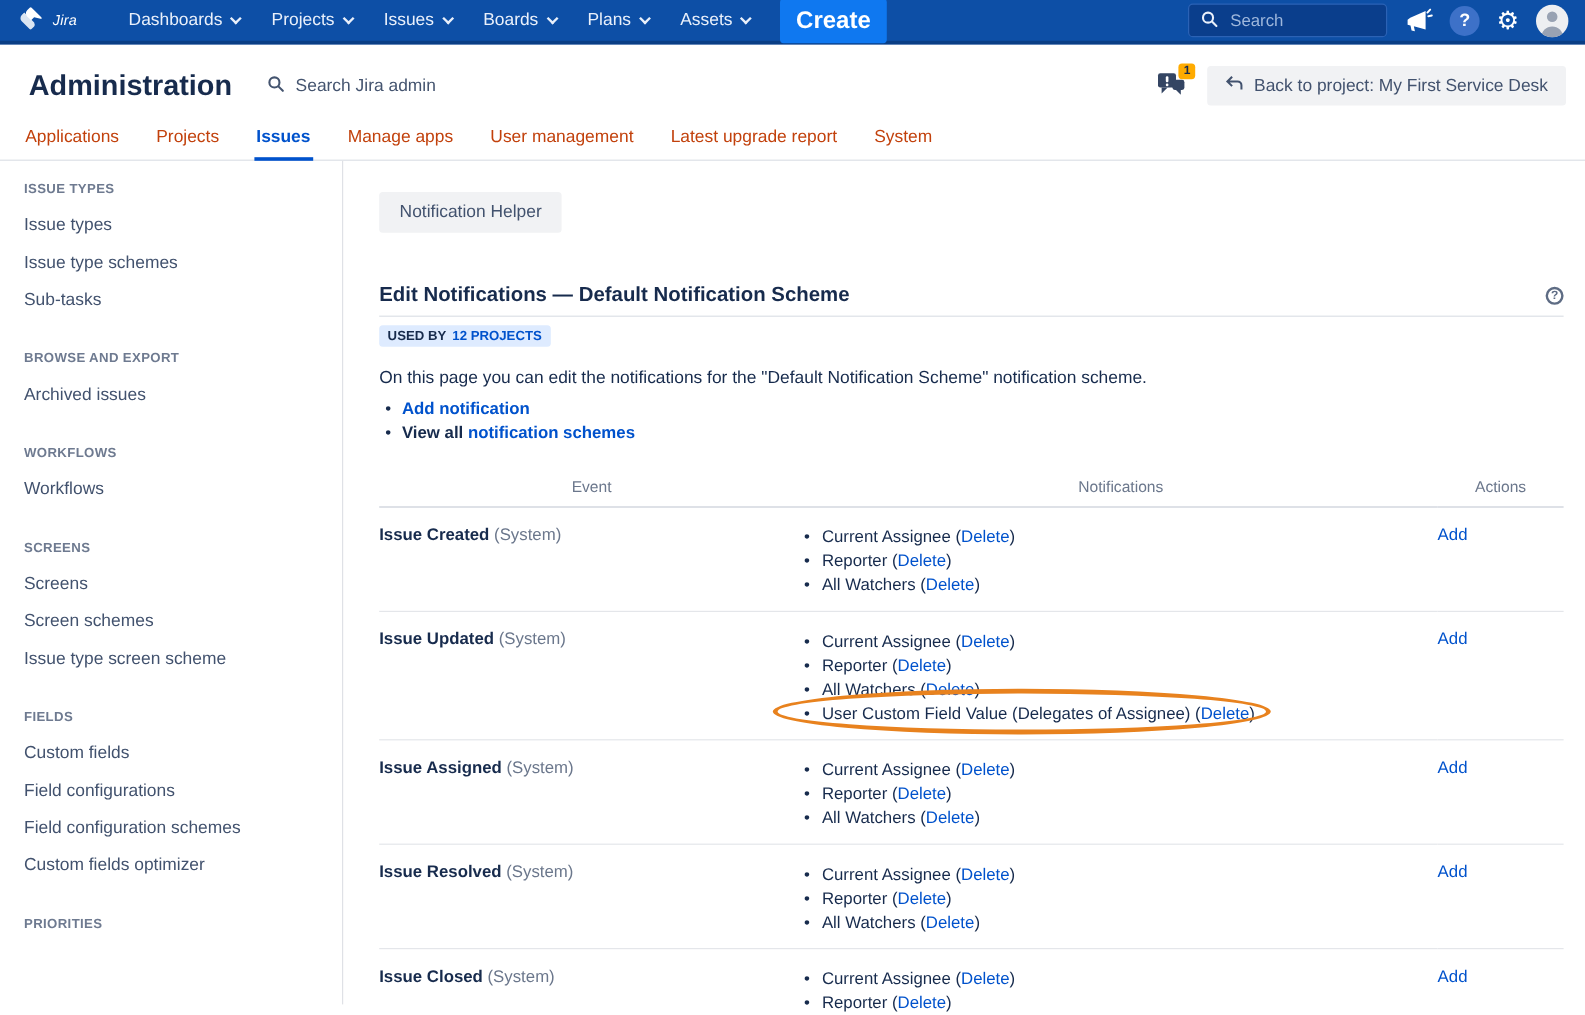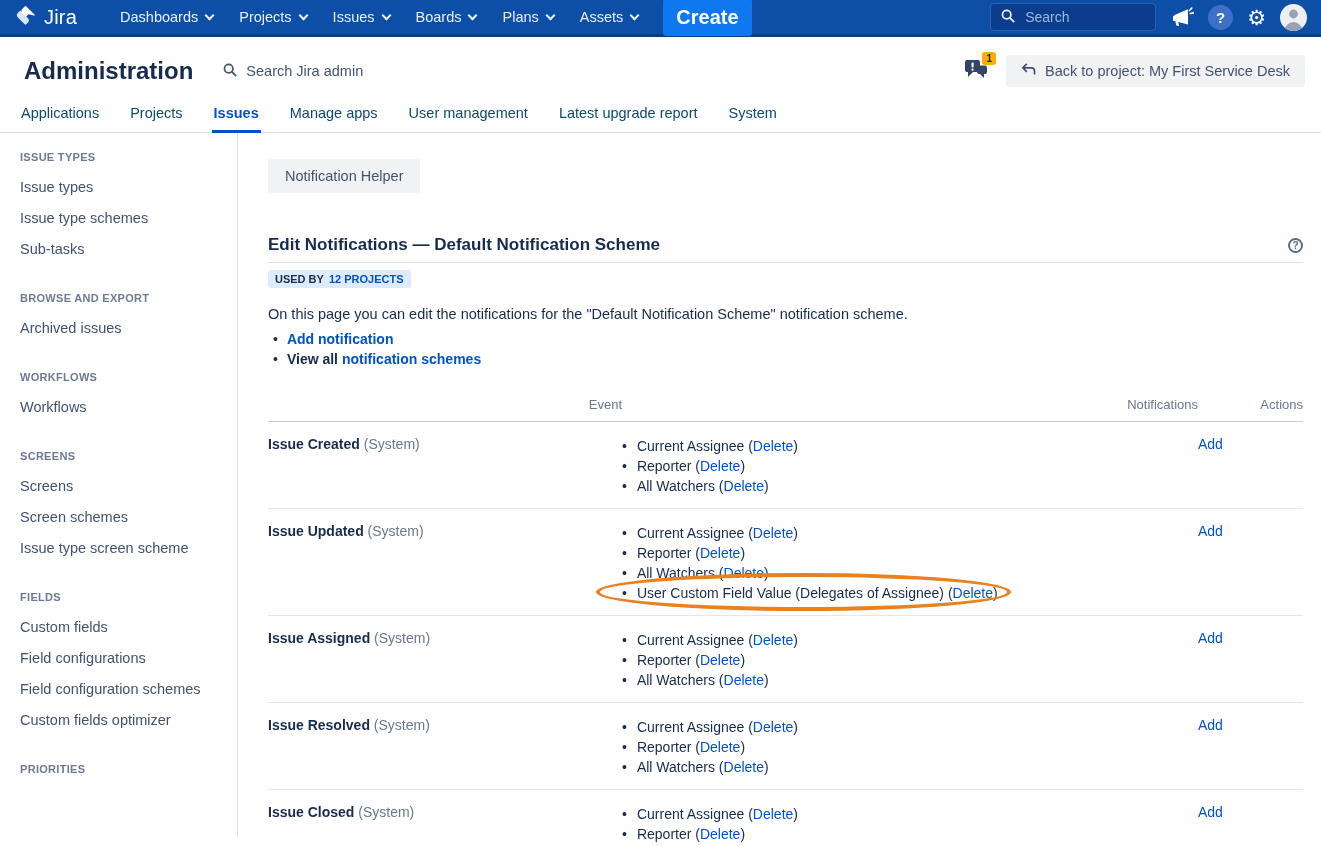--- a/index.html
+++ b/index.html
@@ -8,21 +8,21 @@
     width:1321px; height:846px; overflow:hidden;
     background:#fff; font-family:"Liberation Sans", sans-serif;
     color:#172B4D; font-size:14px;
   }
   
   .topbar {
     height:37px; background:#0D4FA6; border-bottom:3px solid #0A3E85;
     display:flex; align-items:center; padding:0 14px; gap:4px;
   }
   .logo { display:flex; align-items:center; gap:7px; margin-right:26px; cursor:pointer; }
-  .logo-text { color:#fff; font-size:20px; font-weight:500; letter-spacing:.2px; }
+  .logo-text { color:#fff; font-size:12px; font-weight:500; letter-spacing:.2px;font-style:italic; }
   .topnav { display:flex; align-items:center; }
   .nav-item {
     color:#E9F0FB; font-size:14.5px; padding:8px 13px; display:flex; align-items:center;
     gap:8px; cursor:pointer; white-space:nowrap;
   }
   .chev {
     width:7px; height:7px; border-right:2px solid #E9F0FB; border-bottom:2px solid #E9F0FB;
     transform:rotate(45deg); margin-top:-4px; display:inline-block;
   }
   .create-btn {
@@ -67,27 +67,27 @@
     font-size:10px; font-weight:bold; border-radius:3px; padding:1px 4px; line-height:11px;
   }
   .back-btn {
     background:#F1F2F4; border:none; border-radius:3px; color:#42526E; font-size:14.5px;
     padding:8px 15px; display:flex; align-items:center; gap:9px; cursor:pointer;
     font-family:"Liberation Sans", sans-serif;
   }
   
   .tabs { display:flex; gap:27px; padding:0 0 0 19px; border-bottom:1px solid #DCE0E6; }
   .tab {
-    font-size:14.5px; color:#0c4a6e; padding:4px 2px 9px; cursor:pointer;
+    font-size:14.5px; color:#c2410c; padding:4px 2px 9px; cursor:pointer;
     border-bottom:3px solid transparent; margin-bottom:-1px; white-space:nowrap;
   }
   .tab.active { color:#0052CC; border-bottom-color:#0052CC; font-weight:600; }
   
   .layout { display:flex; height:703px; }
-  .sidebar { width:238px; border-right:1px solid #DFE1E6; padding:18px 0 0 20px; flex:none; }
+  .sidebar { width:286px; border-right:1px solid #DFE1E6; padding:18px 0 0 20px; flex:none; }
   .side-heading {
     font-size:11px; font-weight:bold; color:#6E7A90; letter-spacing:.3px;
     margin:27px 0 9px; text-transform:uppercase;
   }
   .side-section:first-child .side-heading { margin-top:0; }
   .side-item { font-size:14.5px; color:#42526E; padding:7px 0 8px; cursor:pointer; }
   .main { flex:1; padding:26px 18px 0 30px; }
   .helper-btn {
     background:#F1F2F4; border:none; border-radius:3px; color:#42526E; font-size:14.5px;
     padding:9px 17px; cursor:pointer; font-family:"Liberation Sans", sans-serif;
@@ -109,21 +109,21 @@
   .used-by-label { color:#172B4D; }
   .used-by-value { color:#0052CC; cursor:pointer; }
   .intro { margin:18px 0 7px; font-size:14.5px; color:#172B4D; }
   .quick-links { margin:0; padding:0; list-style:none; }
   .quick-links li { padding:2px 0; font-weight:bold; }
   .quick-links li::before { content:"•"; color:#172B4D; margin:0 9px 0 5px; font-weight:normal; }
   a.blue-link { color:#0052CC; text-decoration:none; cursor:pointer; }
   
   table.notif-table { width:100%; border-collapse:collapse; margin-top:22px; }
   .notif-table th {
-    text-align:right; font-size:13px; font-weight:normal; color:#6B778C;
+    text-align:center; font-size:13px; font-weight:normal; color:#6B778C;
     padding:6px 0 9px; border-bottom:1px solid #C8CED8;
   }
   .notif-table th.col-event { width:354px; }
   .notif-table th.col-actions { width:105px; }
   .notif-table td { vertical-align:top; padding:14px 0 12px; border-bottom:1px solid #E4E6EA; }
   .event-name { font-weight:bold; color:#172B4D; }
   .event-suffix { color:#6B778C; }
   .notif-list { list-style:none; margin:0; padding:0; }
   .notif-list li { position:relative; width:max-content; padding:2px 0; line-height:16px; }
   .notif-list li::before { content:"•"; color:#172B4D; margin-right:10px; }

